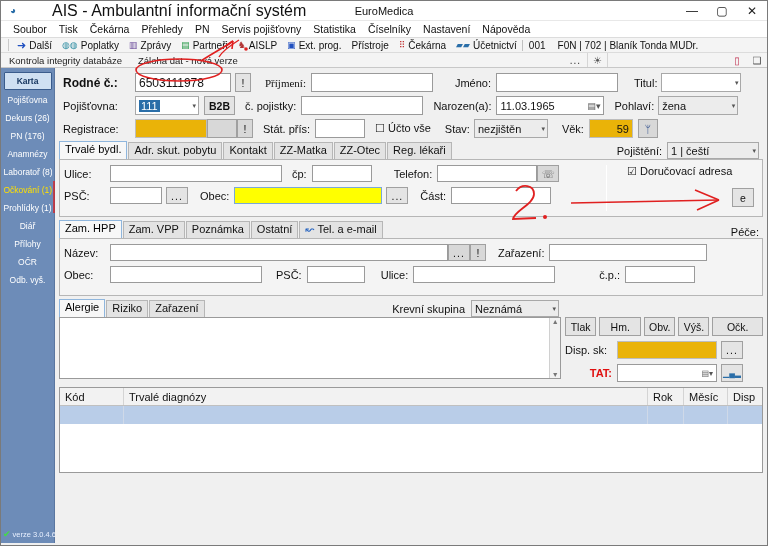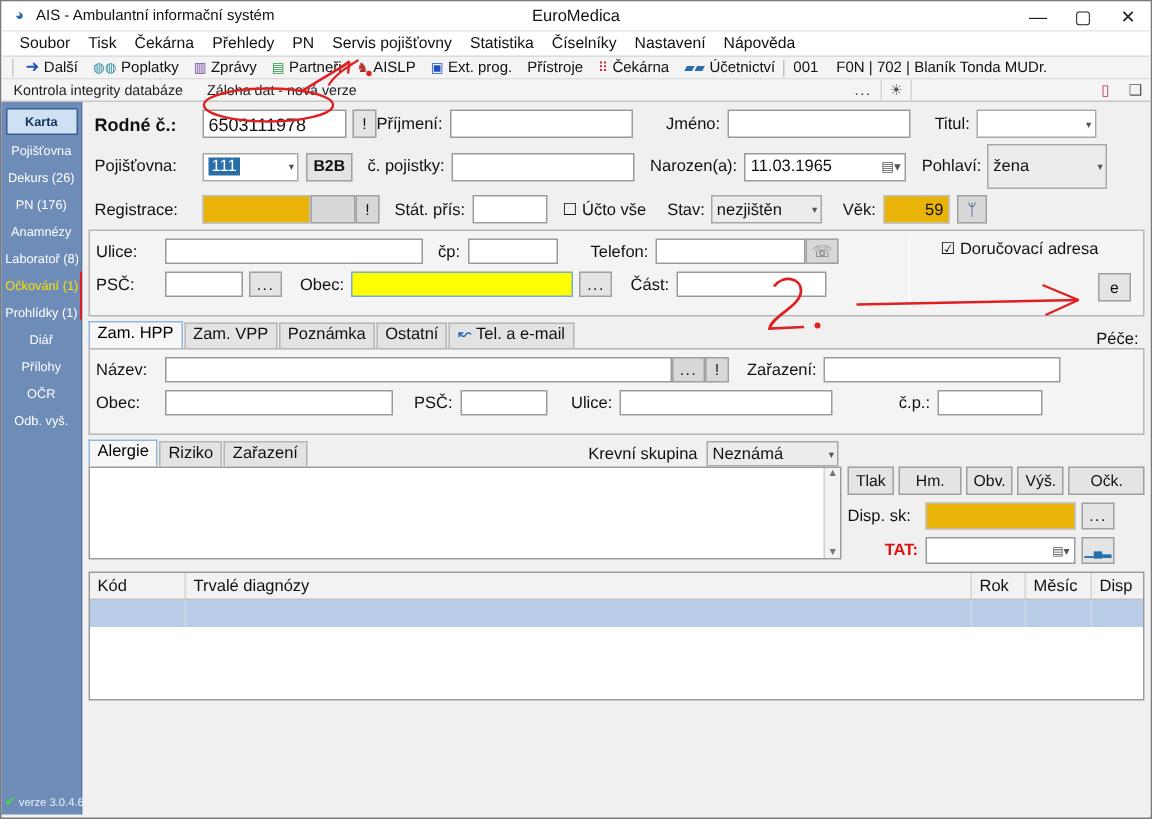--- a/index.html
+++ b/index.html
@@ -23,21 +23,21 @@
     height: 20px; background: #ffffff;
     display: flex; align-items: center;
     border-bottom: 1px solid #e8e8e8;
     position: relative;
   }
   .titlebar .tb-icon {
     width: 14px; height: 14px; margin-left: 5px; margin-right: 4px;
     display: inline-flex; align-items: center; justify-content: center;
     font-size: 10px; color: #2a6ea8;
   }
-  .titlebar .tb-left { font-size: 10px; color: #111; white-space: nowrap; }
+  .titlebar .tb-left { font-size: 16px; color: #111; white-space: nowrap; margin-left: 28px; }
   .titlebar .tb-center {
     position: absolute; left: 0; right: 0; text-align: center;
     font-size: 11px; color: #111; pointer-events: none;
   }
   .win-btns { margin-left: auto; display: flex; height: 100%; }
   .win-btn {
     width: 30px; height: 100%;
     display: flex; align-items: center; justify-content: center;
     font-size: 12px; color: #222;
   }
@@ -286,21 +286,21 @@
     </div>
 
     <div class="content">
 
       <div style="padding:2px 2px 0 4px;">
 
         <div class="row" style="margin-bottom:4px;">
           <span class="lbl-b" style="width:72px;">Rodné č.:</span>
           <div class="inp" style="width:96px;height:19px;font-size:12px;">6503111978</div>
           <div class="btn" style="width:14px;height:19px;margin-left:4px;">!</div>
-          <span class="lbl" style="margin-left:0;">Příjmení:</span>
+          <span class="lbl" style="margin-left:14px;font-family:Liberation Serif, serif;">Příjmení:</span>
           <div class="inp" style="width:122px;height:19px;margin-left:5px;"></div>
           <span class="lbl" style="margin-left:22px;">Jméno:</span>
           <div class="inp" style="width:122px;height:19px;margin-left:5px;"></div>
           <span class="lbl" style="margin-left:16px;">Titul:</span>
           <div class="combo white" style="width:80px;height:19px;margin-left:4px;">
             <span></span>
             <span class="caret">▾</span>
           </div>
         </div>
 
@@ -312,21 +312,21 @@
           </div>
           <div class="btn" style="height:19px;margin-left:5px;font-weight:bold;">B2B</div>
           <span class="lbl" style="margin-left:10px;">č. pojistky:</span>
           <div class="inp" style="width:122px;height:19px;margin-left:5px;"></div>
           <span class="lbl" style="margin-left:10px;">Narozen(a):</span>
           <div class="inp" style="width:108px;height:19px;margin-left:5px;position:relative;">
             <span>11.03.1965</span>
             <span style="margin-left:auto;font-size:9px;color:#555;">▤▾</span>
           </div>
           <span class="lbl" style="margin-left:10px;">Pohlaví:</span>
-          <div class="combo" style="width:80px;height:30px;margin-left:4px;">
+          <div class="combo" style="width:80px;height:19px;margin-left:4px;">
             <span>žena</span>
             <span class="caret">▾</span>
           </div>
         </div>
 
         <div class="row" style="margin-bottom:4px;">
           <span class="lbl" style="width:72px;">Registrace:</span>
           <div class="inp dis" style="width:72px;height:19px;"></div>
           <div class="btn gray" style="width:30px;height:19px;"></div>
           <div class="btn gray" style="width:14px;height:19px;">!</div>
@@ -340,20 +340,37 @@
           <div class="combo" style="width:74px;height:19px;margin-left:4px;">
             <span>nezjištěn</span>
             <span class="caret">▾</span>
           </div>
           <span class="lbl" style="margin-left:14px;">Věk:</span>
           <div class="inp dis" style="width:44px;height:19px;margin-left:5px;justify-content:flex-end;">59</div>
           <div class="btn gray" style="width:20px;height:19px;margin-left:5px;color:#2a4a8a;">ᛘ</div>
         </div>
       </div>
 
+      <div style="display:flex;align-items:flex-end;margin-top:2px;">
+        <div class="tabstrip">
+          <div class="tab active">Trvalé bydl.</div>
+          <div class="tab">Adr. skut. pobytu</div>
+          <div class="tab">Kontakt</div>
+          <div class="tab">ZZ-Matka</div>
+          <div class="tab">ZZ-Otec</div>
+          <div class="tab">Reg. lékaři</div>
+        </div>
+        <div style="margin-left:auto;display:flex;align-items:center;padding-right:4px;">
+          <span class="lbl">Pojištění:</span>
+          <div class="combo" style="width:92px;height:17px;margin-left:5px;">
+            <span>1 | čeští</span>
+            <span class="caret">▾</span>
+          </div>
+        </div>
+      </div>
 
       <div class="tabpanel" style="height:58px;padding:5px 4px;display:flex;">
         <div style="flex:1;">
           <div class="row" style="margin-bottom:5px;">
             <span class="lbl" style="width:46px;">Ulice:</span>
             <div class="inp" style="width:172px;"></div>
             <span class="lbl" style="margin-left:10px;">čp:</span>
             <div class="inp" style="width:60px;margin-left:5px;"></div>
             <span class="lbl" style="margin-left:22px;">Telefon:</span>
             <div class="inp" style="width:100px;margin-left:5px;"></div>

